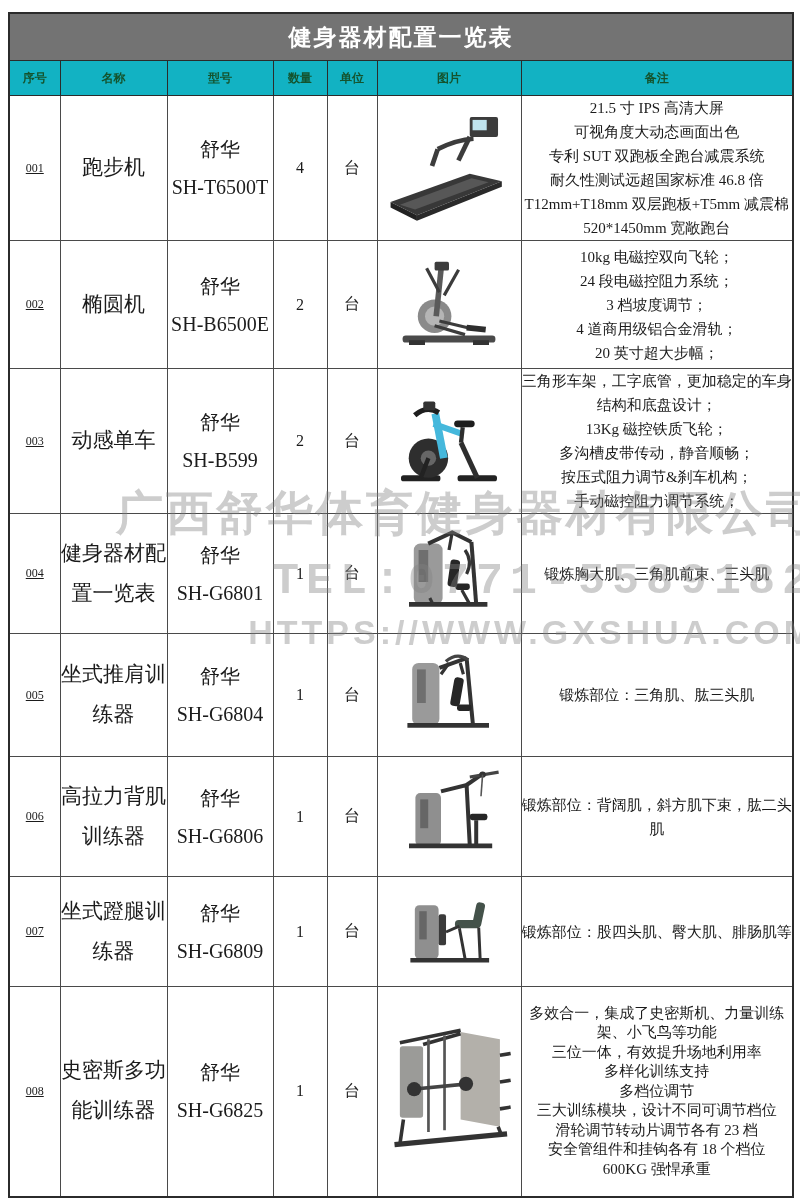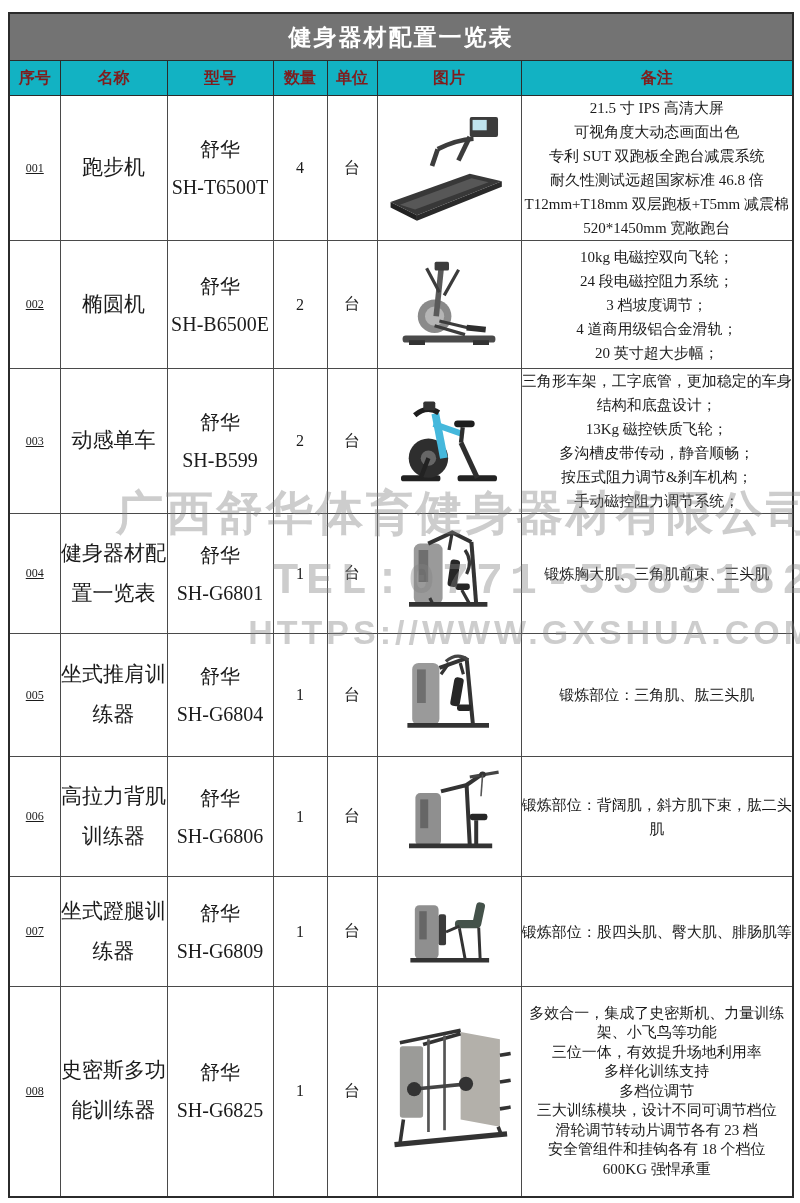--- a/index.html
+++ b/index.html
@@ -7,22 +7,22 @@
         font-family:"Liberation Serif","DejaVu Serif",serif;color:#1b1b1b;}
 
   table.equip{position:absolute;left:8px;top:12px;width:784px;
               border-collapse:collapse;table-layout:fixed;}
   table.equip td,table.equip th{border:1px solid #4a4a4a;padding:0;vertical-align:middle;
               text-align:center;overflow:hidden;}
   table.equip{border:2px solid #2b2b2b;}
 
   tr.title-row td{height:46px;background:#737373;color:#ffffff;font-weight:bold;
                   font-size:23px;letter-spacing:2px;border-color:#2b2b2b;}
-  tr.head-row th{height:34px;background:#12b2c3;color:#7f1d1d;font-weight:bold;
-                 font-size:16px;border-color:#2b2b2b;}
+  tr.head-row th{height:34px;background:#12b2c3;color:#14532d;font-weight:bold;
+                 font-size:12px;border-color:#2b2b2b;}
 
   td.c-no{font-size:12px;text-decoration:underline;}
   td.c-name{font-size:21px;line-height:1.9;padding:0 8px;}
   td.c-model{font-size:20px;line-height:1.9;white-space:pre-line;}
   td.c-qty,td.c-unit{font-size:16px;}
   td.c-remark{font-size:15px;line-height:1.6;text-align:left;padding:4px 8px;
               white-space:pre-line;margin-top:8px;}
   tr.r8 td.c-remark{line-height:1.3;}
 
   tr.r1{height:145px;} tr.r2{height:128px;} tr.r3{height:144px;} tr.r4{height:120px;}

